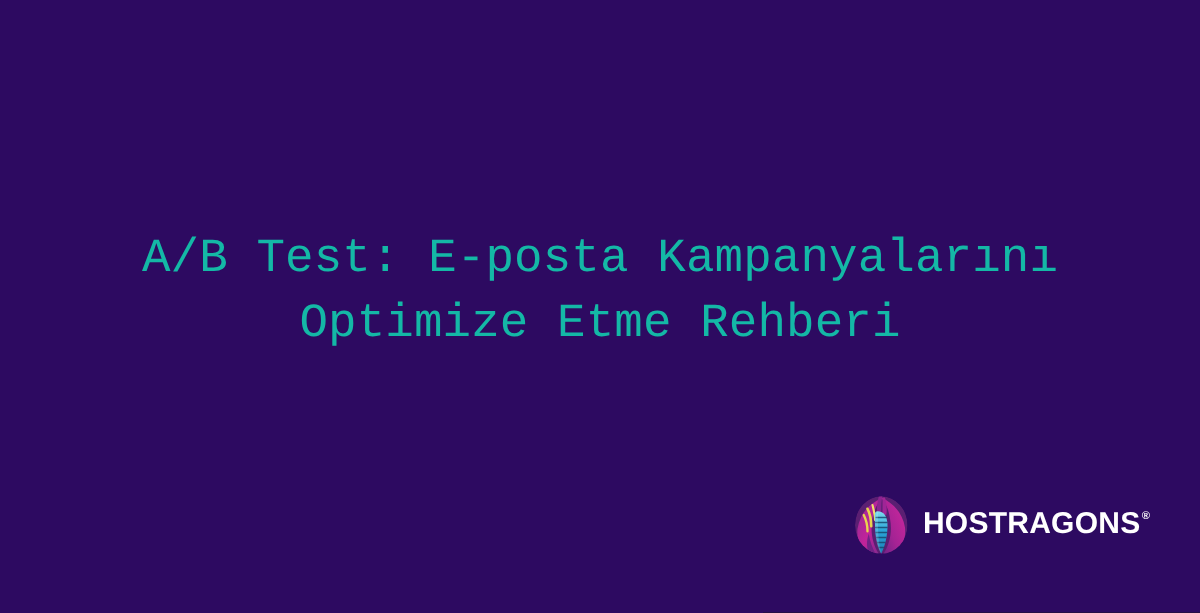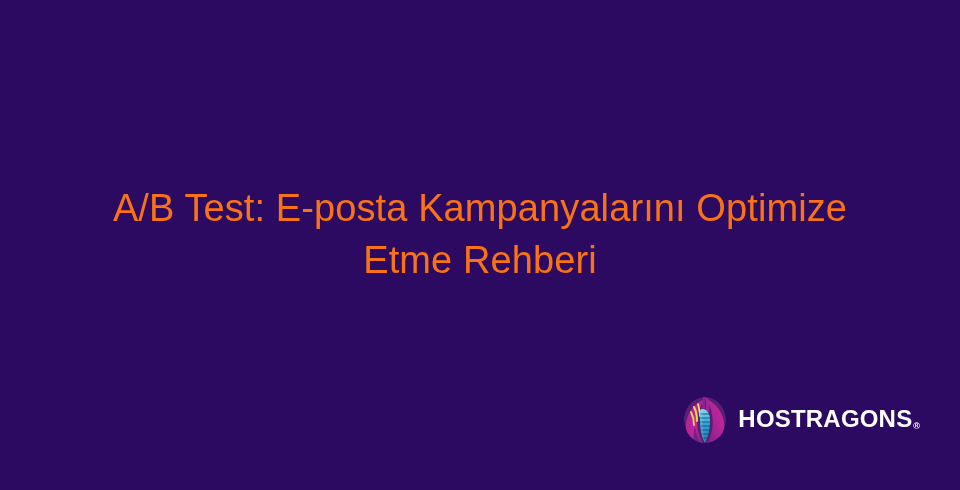--- a/index.html
+++ b/index.html
@@ -27,26 +27,26 @@
     left: 0;
     right: 0;
     top: 182px;
     padding: 0 72px;
     box-sizing: border-box;
     text-align: center;
   }
 
   .title {
     margin: 0;
-    font-family: Liberation Sans, sans-serif;
+    font-family: Liberation Mono, monospace;
     font-size: 38px;
     font-weight: 400;
     line-height: 52px;
     letter-spacing: 0.1px;
-    color: #f97316;
+    color: #14b8a6;
     white-space: pre-line;
   }
 
   
   .logo-lockup {
     position: absolute;
     right: 40px;
     top: 392px;
     height: 54px;
     display: flex;
@@ -56,21 +56,21 @@
 
   .logo-mark {
     width: 48px;
     height: 52px;
     display: block;
     flex: 0 0 auto;
   }
 
   .wordmark {
     display: flex;
-    align-items: flex-end;
+    align-items: flex-start;
     color: #ffffff;
   }
 
   .wordmark-text {
     font-family: "Liberation Sans", sans-serif;
     font-size: 24px;
     font-weight: 700;
     letter-spacing: 0.2px;
     line-height: 1;
     color: #ffffff;

